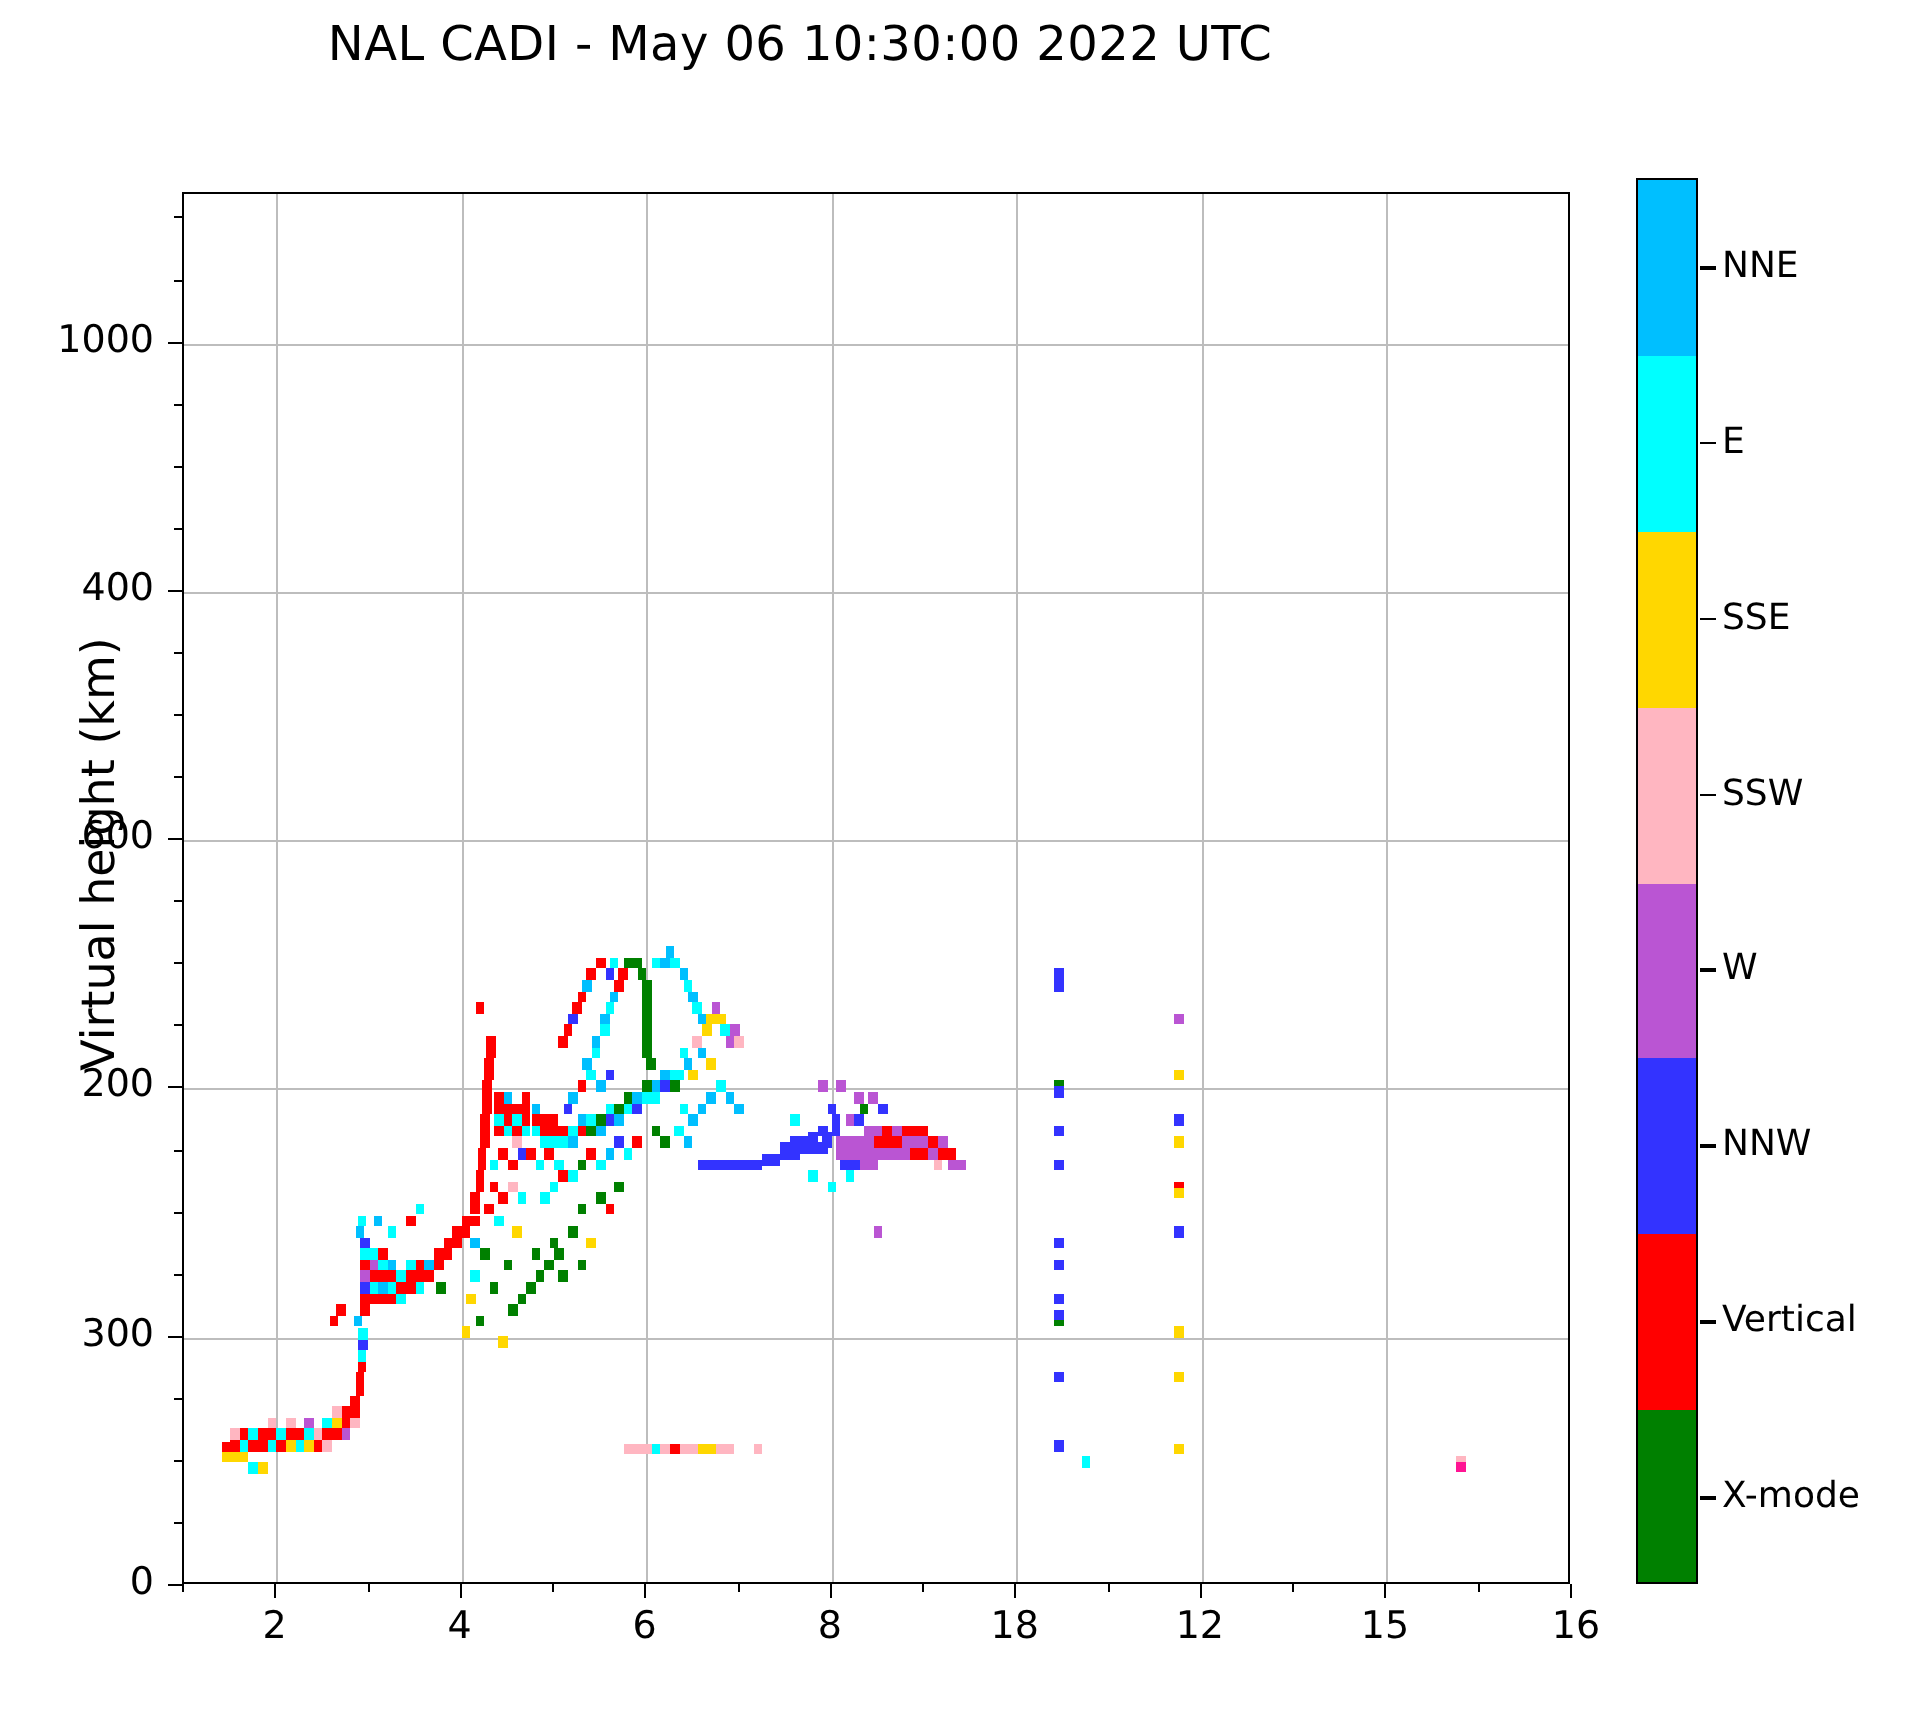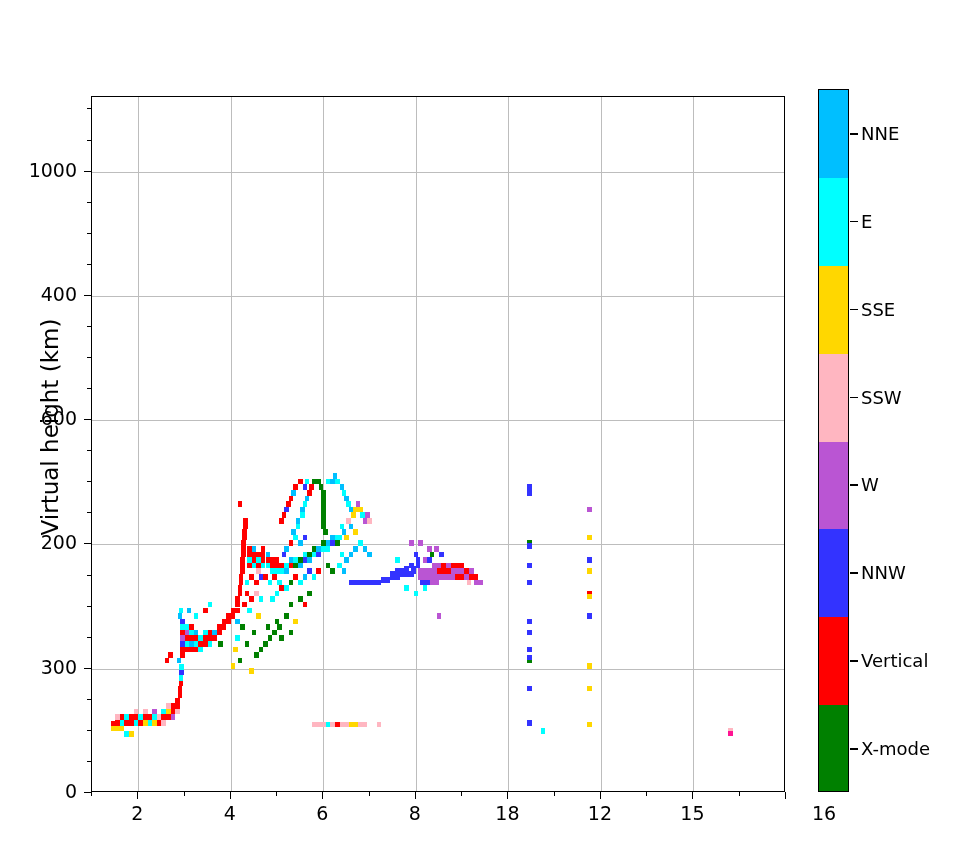--- a/index.html
+++ b/index.html
@@ -76,20 +76,21 @@
   }
   .cb-seg{width:100%;}
   .cb-tick{position:absolute;left:850px;width:8px;height:1.6px;background:#000;}
   .cb-label{position:absolute;left:861px;font-size:18px;color:#000;white-space:nowrap;transform:translateY(-50%);}
 </style>
 </head>
 <body>
 
 <div id="root">
 
+  <div class="chart-title">NAL CADI - May 06 10:30:00 2022 UTC</div>
 
   <div id="plot-frame">
       <div class="gridline-v" style="left: 46.2667px;"></div>
       <div class="gridline-v" style="left: 138.8px;"></div>
       <div class="gridline-v" style="left: 231.333px;"></div>
       <div class="gridline-v" style="left: 323.867px;"></div>
       <div class="gridline-v" style="left: 416.4px;"></div>
       <div class="gridline-v" style="left: 508.933px;"></div>
       <div class="gridline-v" style="left: 601.467px;"></div>
       <div class="gridline-h" style="top: 571.714px;"></div>
@@ -527,21 +528,21 @@
       <div class="ticklabel-x" style="left: 292.333px; top: 802px;">6</div>
       <div class="tick-x" style="left: 414.867px; top: 792px;"></div>
       <div class="ticklabel-x" style="left: 384.867px; top: 802px;">8</div>
       <div class="tick-x" style="left: 507.4px; top: 792px;"></div>
       <div class="ticklabel-x" style="left: 477.4px; top: 802px;">18</div>
       <div class="tick-x" style="left: 599.933px; top: 792px;"></div>
       <div class="ticklabel-x" style="left: 569.933px; top: 802px;">12</div>
       <div class="tick-x" style="left: 692.467px; top: 792px;"></div>
       <div class="ticklabel-x" style="left: 662.467px; top: 802px;">15</div>
       <div class="tick-x" style="left: 785px; top: 792px;"></div>
-      <div class="ticklabel-x" style="left: 794px; top: 802px;">16</div>
+      <div class="ticklabel-x" style="left: 758px; top: 802px;">16</div>
       <div class="tick-y minor" style="top: 760.929px; left: 87px;"></div>
       <div class="tick-y minor" style="top: 729.857px; left: 87px;"></div>
       <div class="tick-y minor" style="top: 698.786px; left: 87px;"></div>
       <div class="tick-y minor" style="top: 636.643px; left: 87px;"></div>
       <div class="tick-y minor" style="top: 605.571px; left: 87px;"></div>
       <div class="tick-y minor" style="top: 574.5px; left: 87px;"></div>
       <div class="tick-y minor" style="top: 512.357px; left: 87px;"></div>
       <div class="tick-y minor" style="top: 481.286px; left: 87px;"></div>
       <div class="tick-y minor" style="top: 450.214px; left: 87px;"></div>
       <div class="tick-y minor" style="top: 388.071px; left: 87px;"></div>

